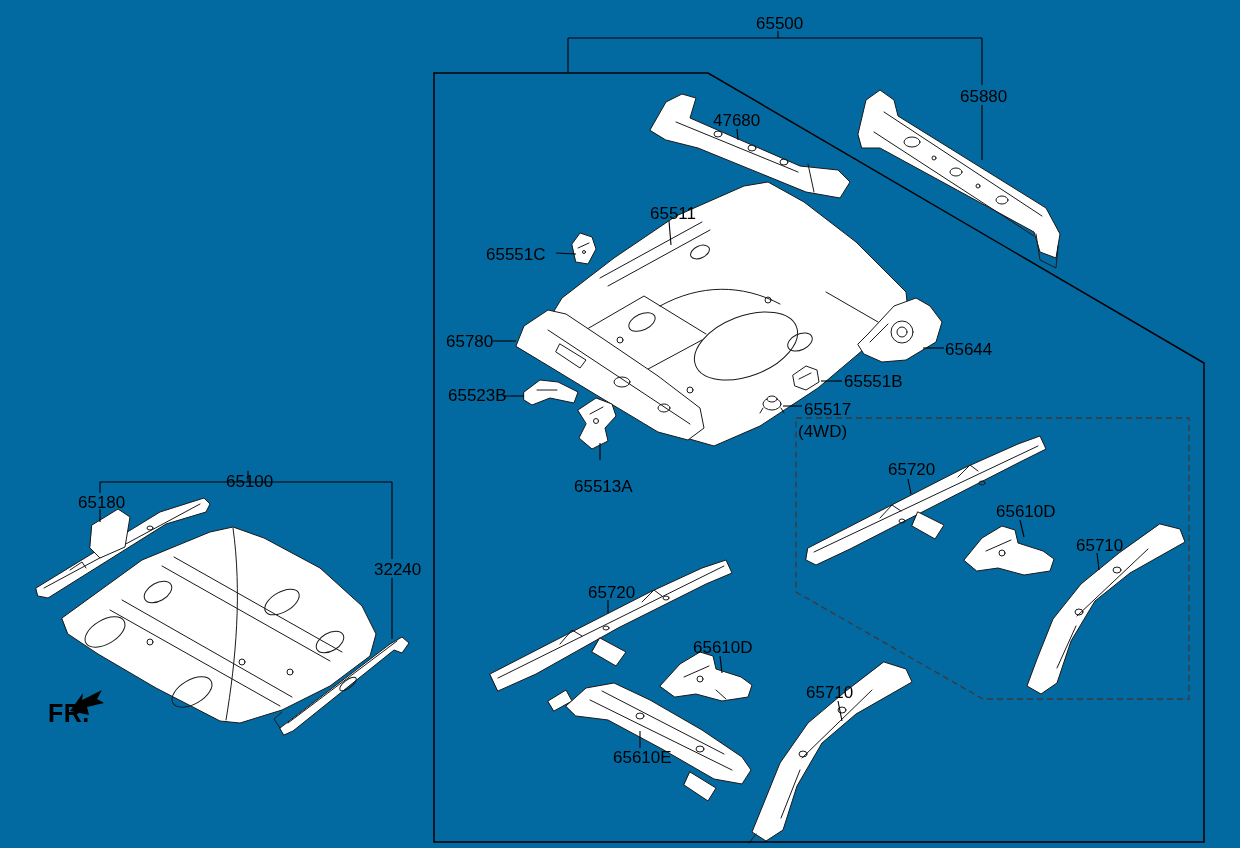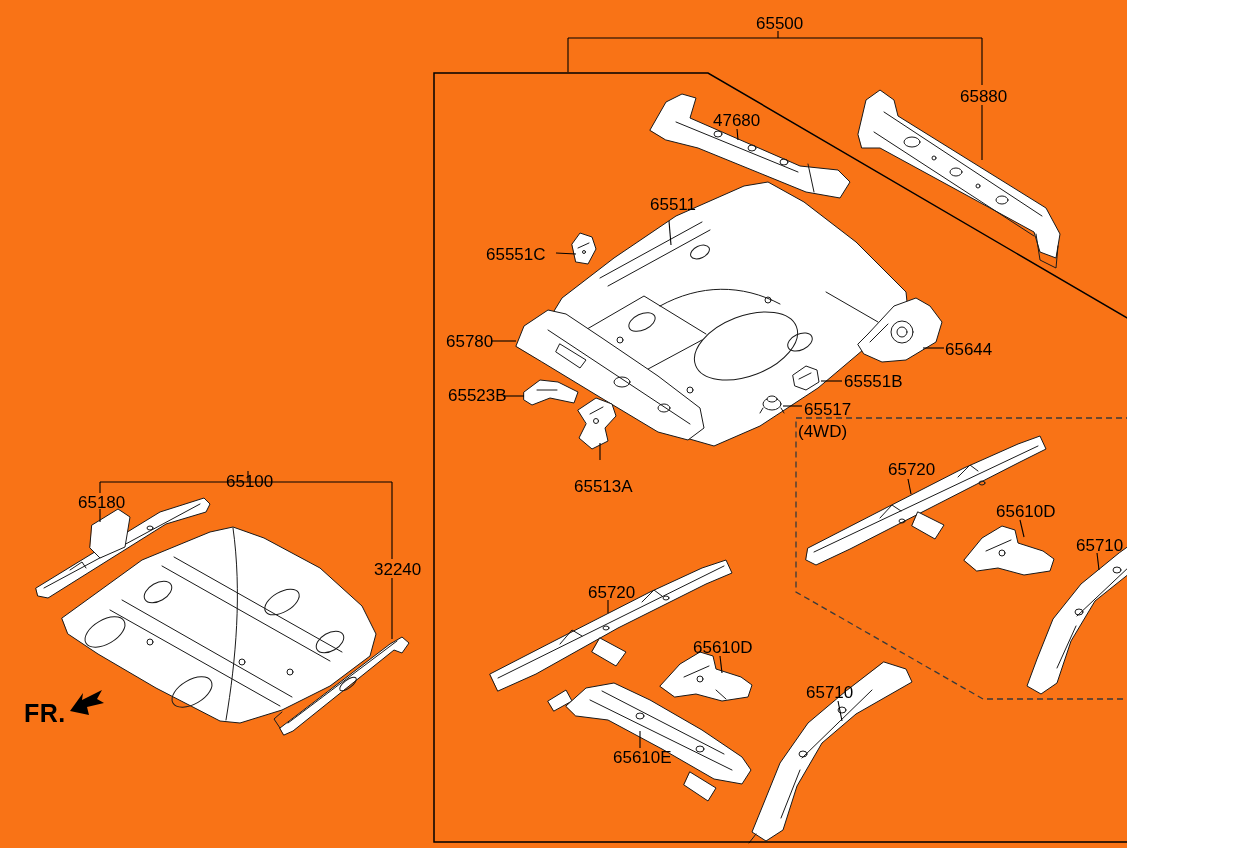--- a/index.html
+++ b/index.html
@@ -1,16 +1,16 @@
 <!DOCTYPE html>
 <html><head>
 <meta charset="utf-8">
 <style>
   html,body{margin:0;padding:0;background:#ffffff;}
-  #stage{position:relative;width:1127px;height:848px;background:#f97316;overflow:hidden;
+  #stage{position:relative;width:1240px;height:848px;background:#0369a1;overflow:hidden;
          font-family:"Liberation Sans",sans-serif;}
   #diagram-svg{position:absolute;left:0;top:0;}
   .lbl{position:absolute;font-family:"Liberation Sans",sans-serif;font-size:17px;line-height:1;
        color:#000;white-space:nowrap;}
   .lbl.fr{font-size:25px;font-weight:bold;letter-spacing:.5px;}
 </style>
 </head>
 <body>
 
 <div id="stage">
@@ -216,34 +216,34 @@
     <path d="M640,731 L640,748"></path>
     <path d="M838,701 L842,721"></path>
   </g>
 
   <polygon fill="#000" points="70,711 83,693 82,700 102,690 97,699 104,703 87,707 89,715"></polygon>
 </svg>
 
 <div class="lbl" style="left:756px;top:15px">65500</div>
 <div class="lbl" style="left:960px;top:88px">65880</div>
 <div class="lbl" style="left:713px;top:112px">47680</div>
-<div class="lbl" style="left:650px;top:196px">65511</div>
+<div class="lbl" style="left:650px;top:205px">65511</div>
 <div class="lbl" style="left:486px;top:246px">65551C</div>
 <div class="lbl" style="left:446px;top:333px">65780</div>
 <div class="lbl" style="left:448px;top:387px">65523B</div>
 <div class="lbl" style="left:574px;top:478px">65513A</div>
 <div class="lbl" style="left:804px;top:401px">65517</div>
 <div class="lbl" style="left:844px;top:373px">65551B</div>
 <div class="lbl" style="left:945px;top:341px">65644</div>
 <div class="lbl" style="left:798px;top:423px">(4WD)</div>
 <div class="lbl" style="left:888px;top:461px">65720</div>
 <div class="lbl" style="left:996px;top:503px">65610D</div>
 <div class="lbl" style="left:1076px;top:537px">65710</div>
 <div class="lbl" style="left:226px;top:473px">65100</div>
 <div class="lbl" style="left:78px;top:494px">65180</div>
 <div class="lbl" style="left:374px;top:561px">32240</div>
 <div class="lbl" style="left:588px;top:584px">65720</div>
 <div class="lbl" style="left:693px;top:639px">65610D</div>
 <div class="lbl" style="left:613px;top:749px">65610E</div>
 <div class="lbl" style="left:806px;top:684px">65710</div>
-<div class="lbl fr" style="left:24px;top:701px">FR.</div>
+<div class="lbl fr" style="left:48px;top:701px">FR.</div>
 
 </div>
 
 </body></html>

